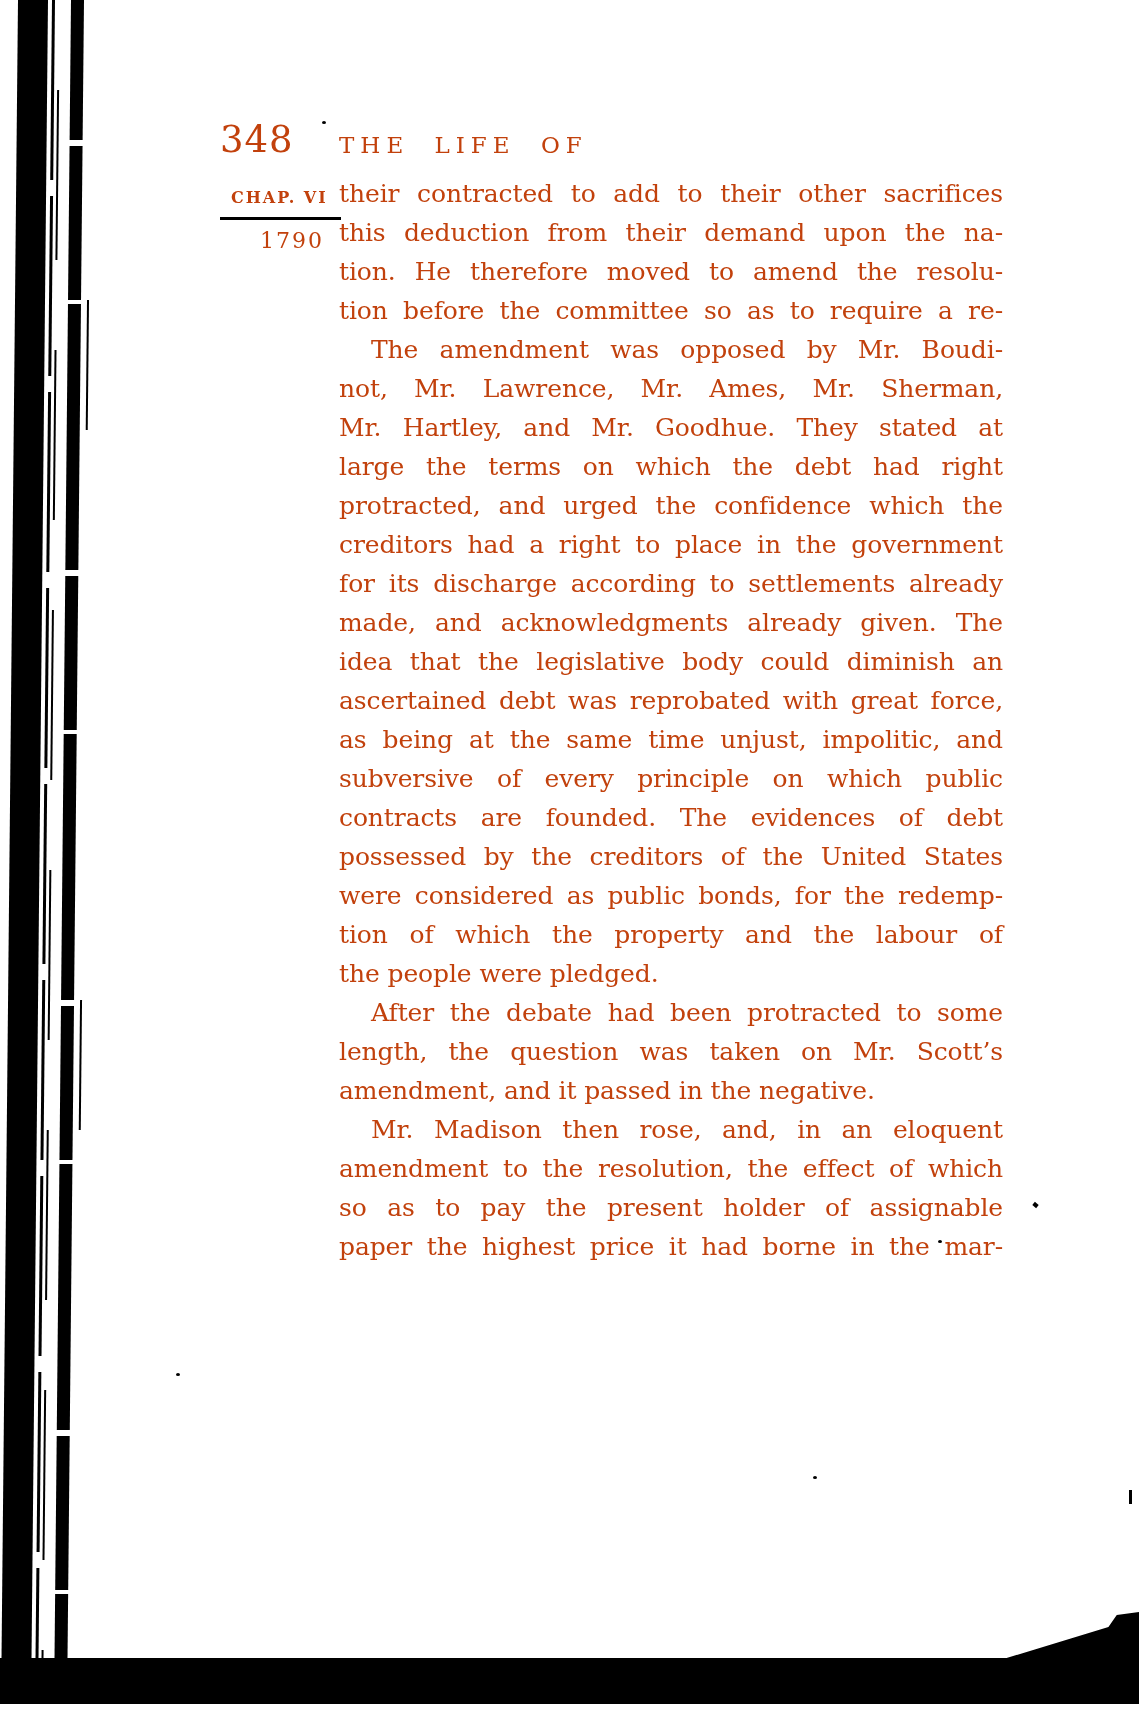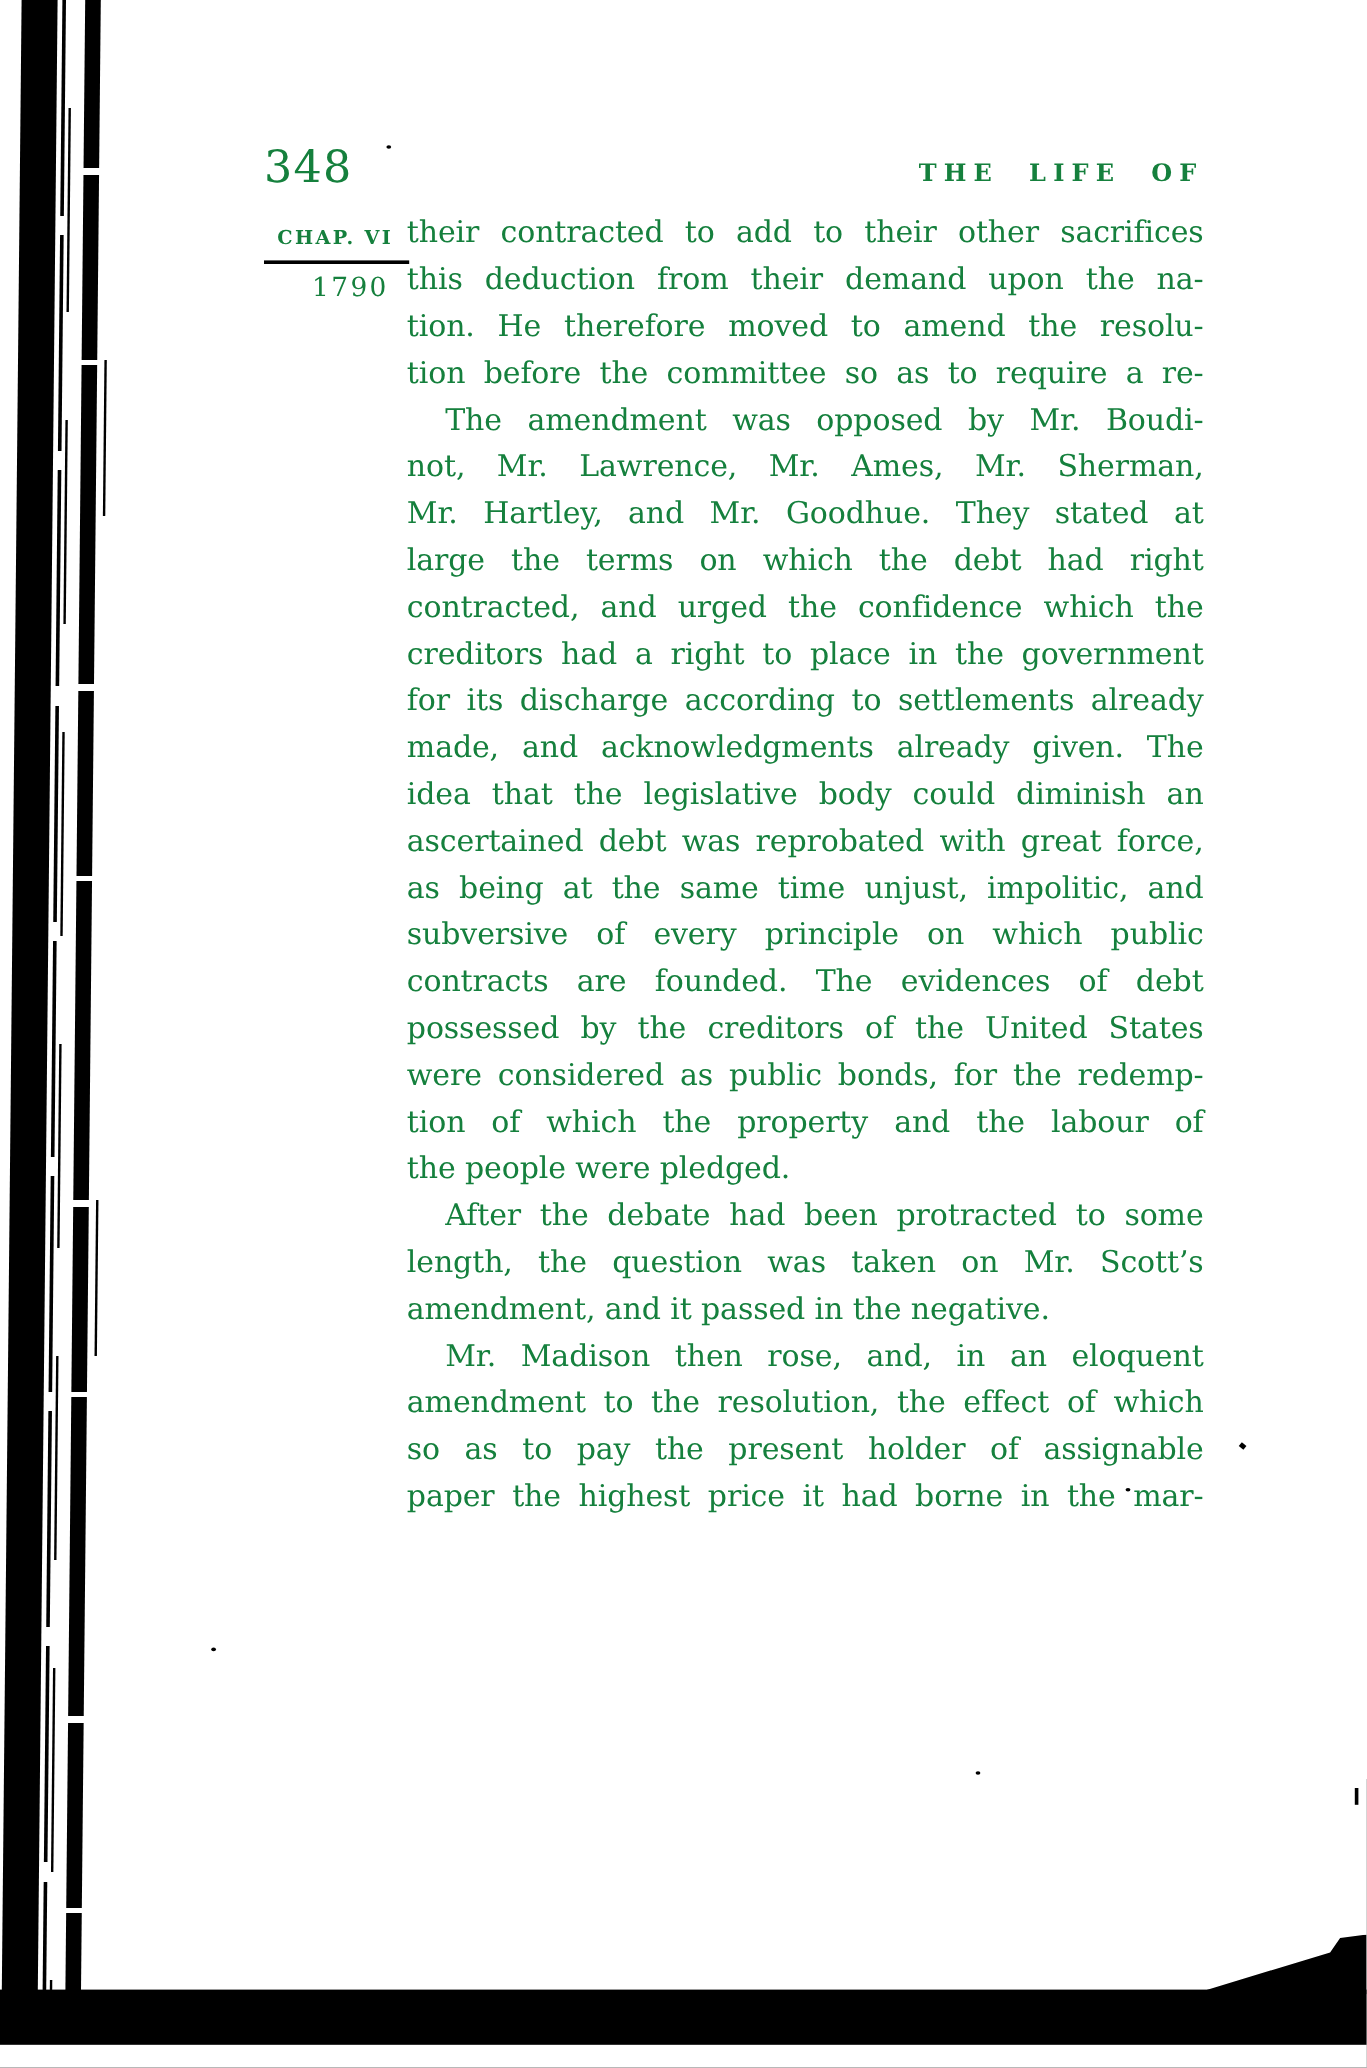--- a/index.html
+++ b/index.html
@@ -3,21 +3,21 @@
 <meta charset="utf-8">
 <style>
   html, body { margin: 0; padding: 0; background: #888; }
   .page {
     position: relative;
     width: 1139px;
     height: 1723px;
     background: #ffffff;
     overflow: hidden;
     font-family: "DejaVu Serif", serif;
-    color: #15803d;
+    color: #c2410c;
     margin: 0 auto;
   }
 
   
   .gutter {
     position: absolute;
     left: 0; top: 0;
     width: 120px; height: 1662px;
     transform: skewX(-0.57deg);
     transform-origin: 0 0;
@@ -66,25 +66,25 @@
 
   
   .page-number {
     position: absolute; left: 220px; top: 121px;
     font-size: 37px; line-height: 1;
     letter-spacing: 1px;
   }
   .running-header {
     position: absolute; left: 339px; top: 134px;
     width: 664px;
-    text-align: right;
-    font-size: 20px; line-height: 1;
+    text-align: left;
+    font-size: 23px; line-height: 1;
     letter-spacing: 6px;
     word-spacing: 12px;
-    font-weight: bold;
+    font-weight: normal;
   }
   .chapter-label {
     position: absolute; left: 231px; top: 190px;
     font-size: 16px; line-height: 1;
     letter-spacing: 2px;
     font-weight: bold;
   }
   .chapter-rule {
     position: absolute; left: 220px; top: 217px;
     width: 121px; height: 3px;
@@ -150,21 +150,21 @@
         <div class="line">their contracted to add to their other sacrifices</div>
         <div class="line">this deduction from their demand upon the na-</div>
         <div class="line">tion.  He therefore moved to amend the resolu-</div>
         <div class="line">tion before the committee so as to require a re-</div>
       </div>
       <div class="paragraph indent">
         <div class="line">The amendment was opposed by Mr. Boudi-</div>
         <div class="line">not, Mr. Lawrence, Mr. Ames, Mr. Sherman,</div>
         <div class="line">Mr. Hartley, and Mr. Goodhue.  They stated at</div>
         <div class="line">large the terms on which the debt had right</div>
-        <div class="line">contracted, and urged the confidence which the</div>
+        <div class="line">protracted, and urged the confidence which the</div>
         <div class="line">creditors had a right to place in the government</div>
         <div class="line">for its discharge according to settlements already</div>
         <div class="line">made, and acknowledgments already given.  The</div>
         <div class="line">idea that the legislative body could diminish an</div>
         <div class="line">ascertained debt was reprobated with great force,</div>
         <div class="line">as being at the same time unjust, impolitic, and</div>
         <div class="line">subversive of every principle on which public</div>
         <div class="line">contracts are founded.  The evidences of debt</div>
         <div class="line">possessed by the creditors of the United States</div>
         <div class="line">were considered as public bonds, for the redemp-</div>

